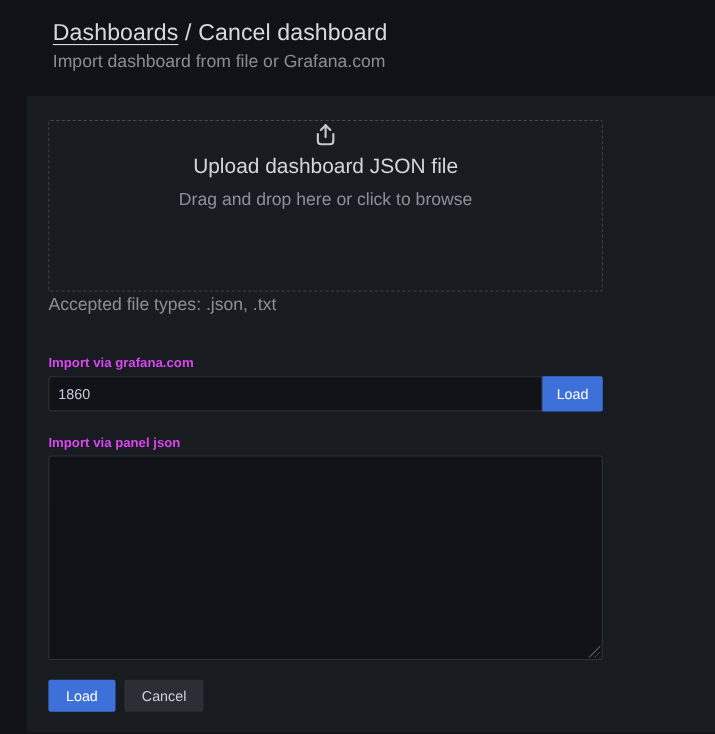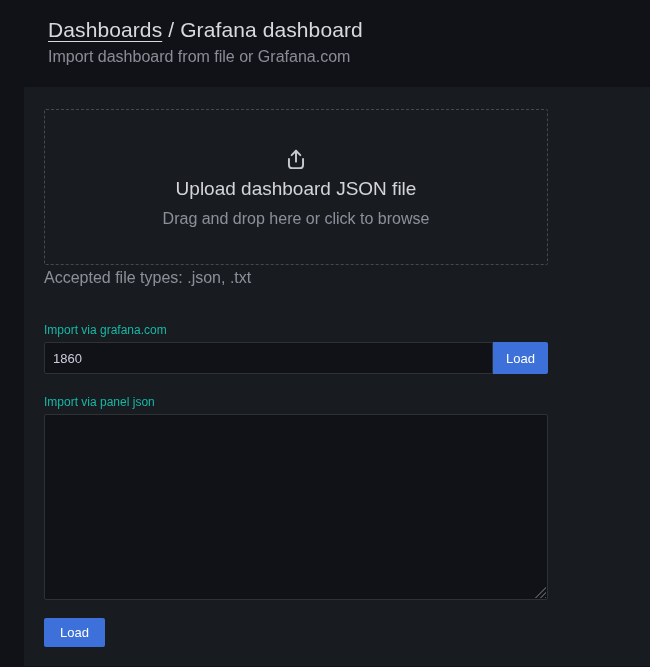--- a/index.html
+++ b/index.html
@@ -52,21 +52,21 @@
 
   
   .dropzone {
     width: 504px;
     height: 156px;
     border: 1px dashed #45484f;
     border-radius: 2px;
     display: flex;
     flex-direction: column;
     align-items: center;
-    justify-content: center;
+    justify-content: flex-start;
     cursor: pointer;
   }
   .dropzone .up-icon {
     width: 26px;
     height: 26px;
     display: block;
     margin-bottom: 4px;
   }
   .dropzone-heading {
     font-size: 19px;
@@ -82,22 +82,22 @@
 
   .accepted-types {
     margin-top: 4px;
     font-size: 16px;
     color: rgba(204,204,220,0.65);
   }
 
   
   .field-label {
     font-size: 12px;
-    font-weight: 400;
-    color: #14b8a6;
+    font-weight: 700;
+    color: #d946ef;
     margin-bottom: 5px;
   }
   .gcom-section { margin-top: 36px; }
 
   .input-row {
     display: flex;
     width: 504px;
     height: 32px;
     align-items: flex-end;
   }
@@ -178,21 +178,21 @@
     font-family: "Liberation Sans", sans-serif;
   }
   .btn-primary { background: #3d71d9; color: #ffffff; }
   .btn-secondary { background: #2b2e35; color: #d0d1d7; }
 </style>
 </head>
 <body>
 
 <div class="page-header">
   <div class="breadcrumb">
-    <a href="#">Dashboards</a><span class="sep">/</span><span>Grafana dashboard</span>
+    <a href="#">Dashboards</a><span class="sep">/</span><span>Cancel dashboard</span>
   </div>
   <div class="page-subtitle">Import dashboard from file or Grafana.com</div>
 </div>
 
 <div class="content-panel">
   <div class="content-inner">
 
     <div class="dropzone">
       <svg class="up-icon" viewBox="0 0 24 24" fill="none" stroke="#c7c8cf" stroke-width="1.8" stroke-linecap="round" stroke-linejoin="round">
         <path d="M12 13.5 V3.5"></path>
@@ -216,16 +216,17 @@
     <div class="panel-json-section">
       <div class="field-label">Import via panel json</div>
       <div class="textarea-wrap">
         <textarea class="json-textarea" value="" style=""></textarea>
         <div class="resize-handle"></div>
       </div>
     </div>
 
     <div class="action-row">
       <button class="btn btn-primary">Load</button>
+      <button class="btn btn-secondary">Cancel</button>
     </div>
 
   </div>
 </div>
 
 </body></html>

